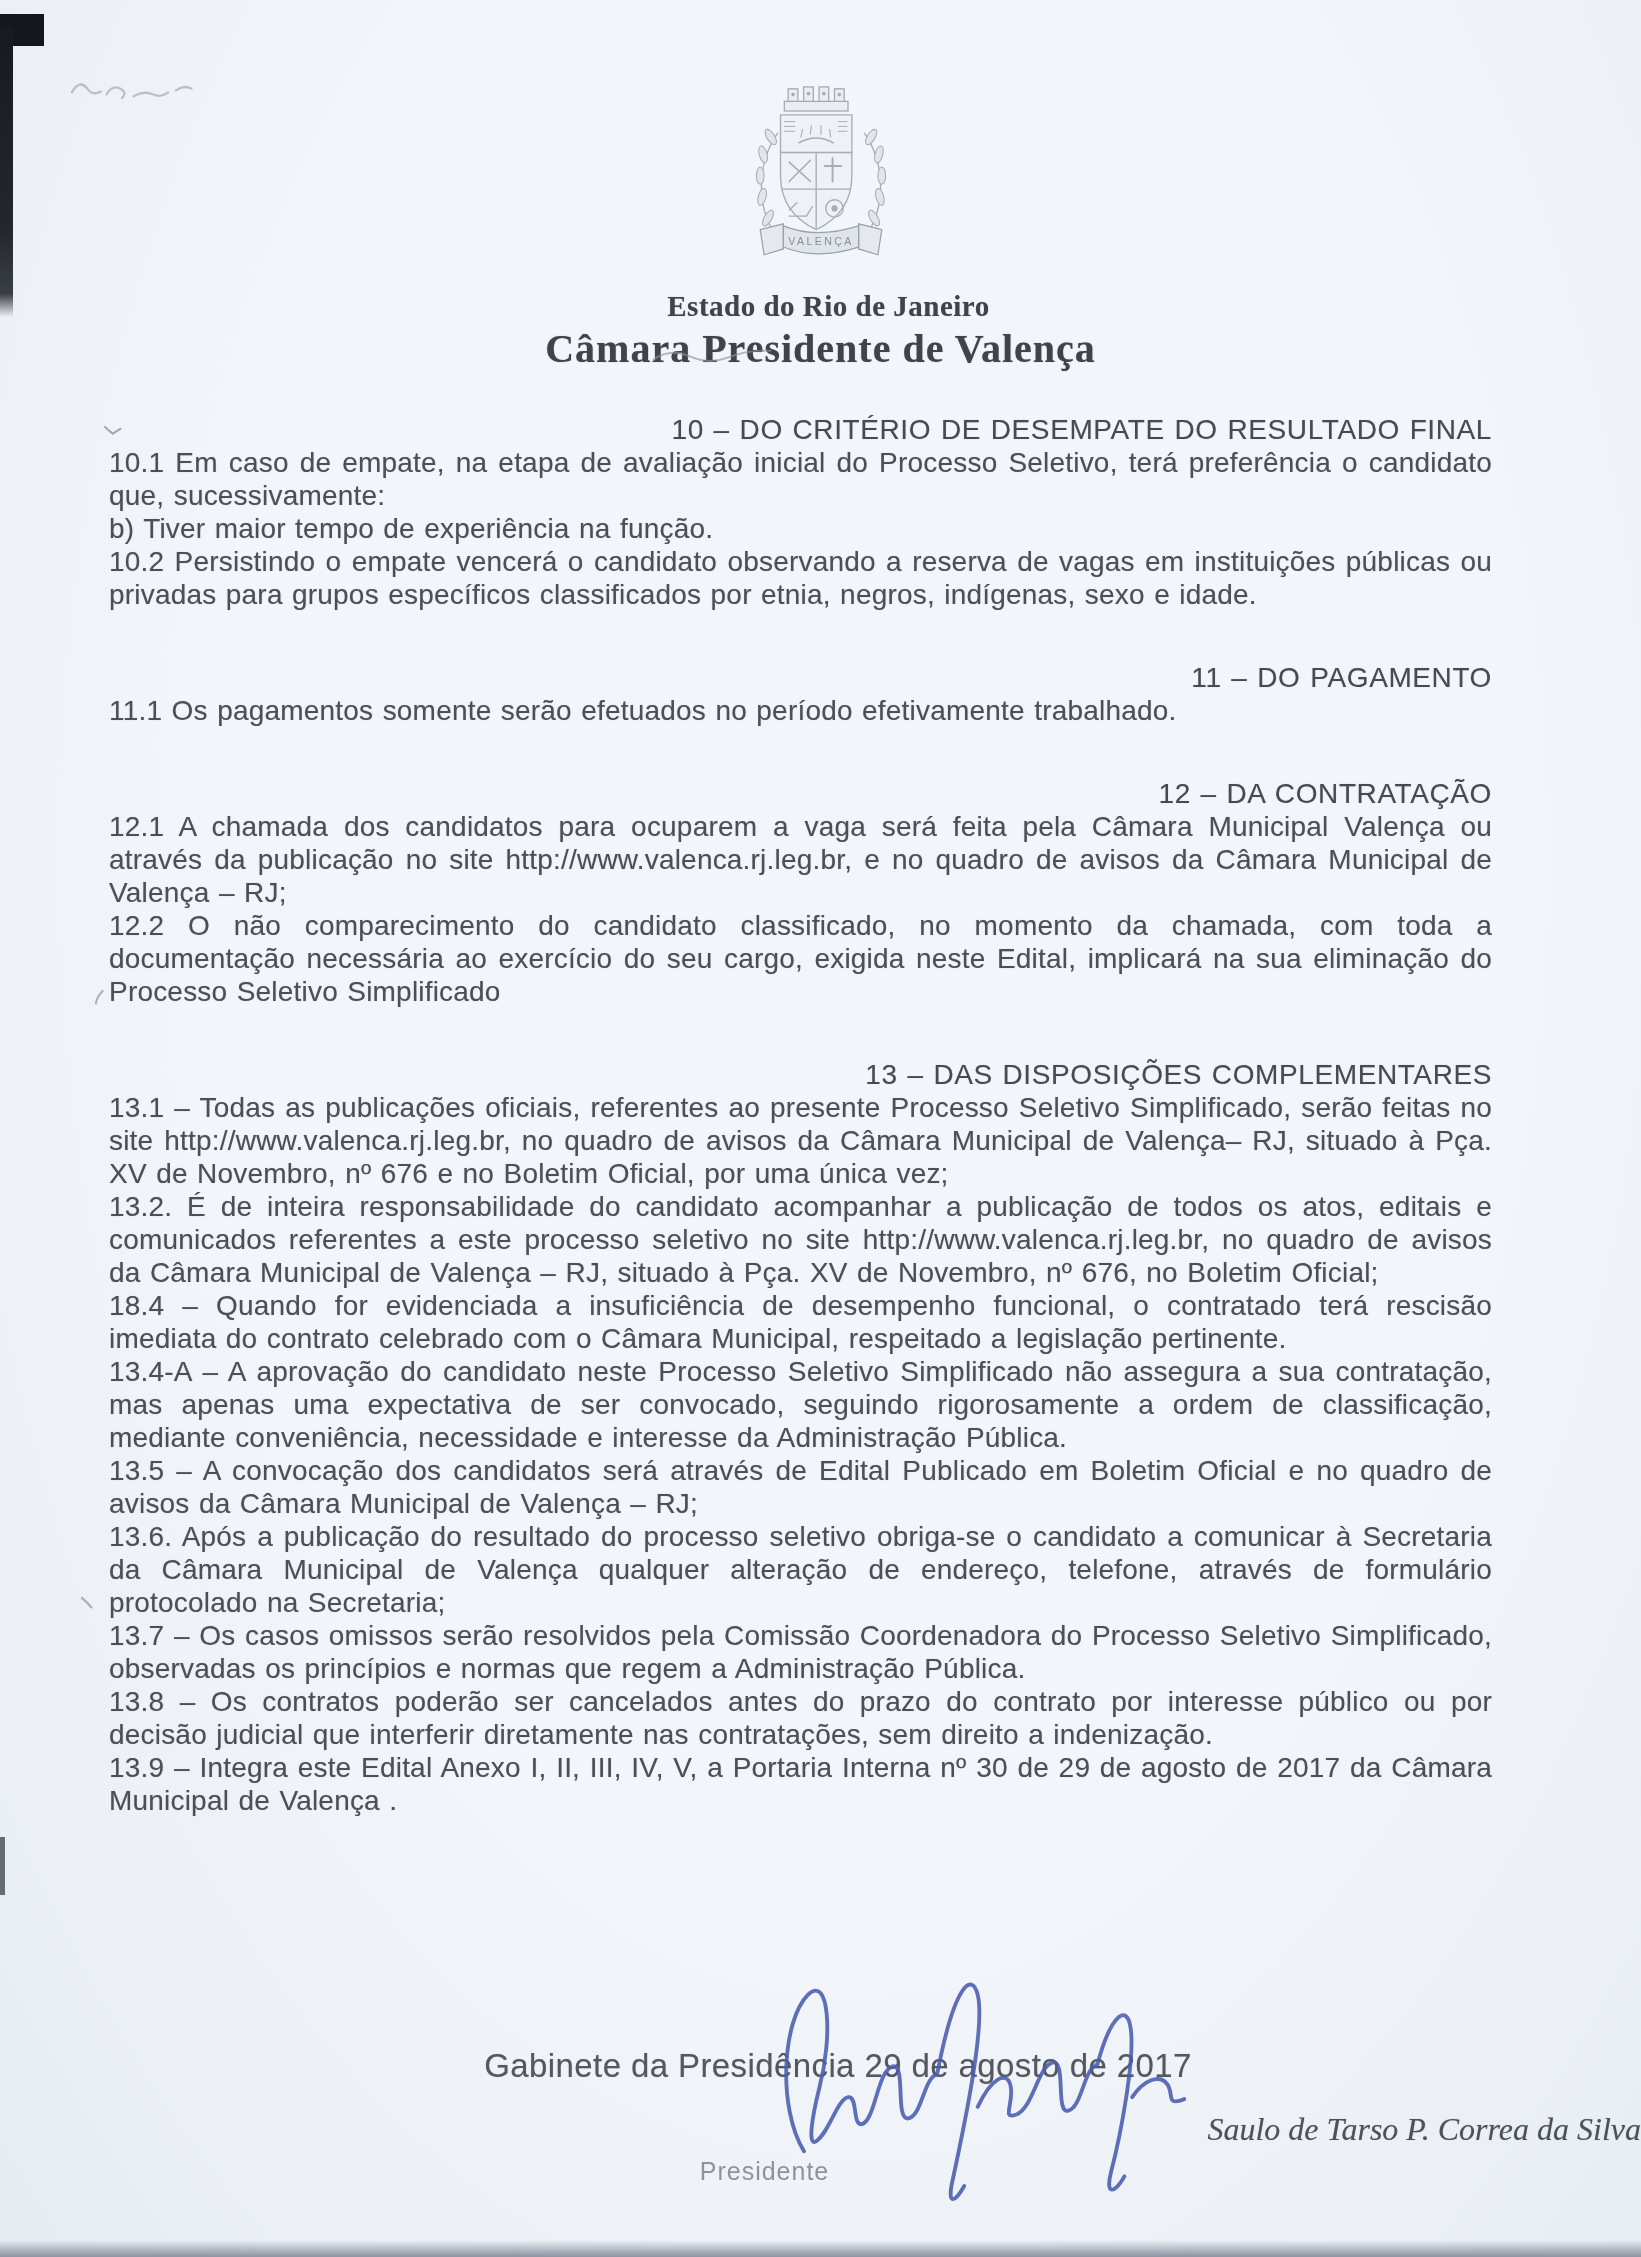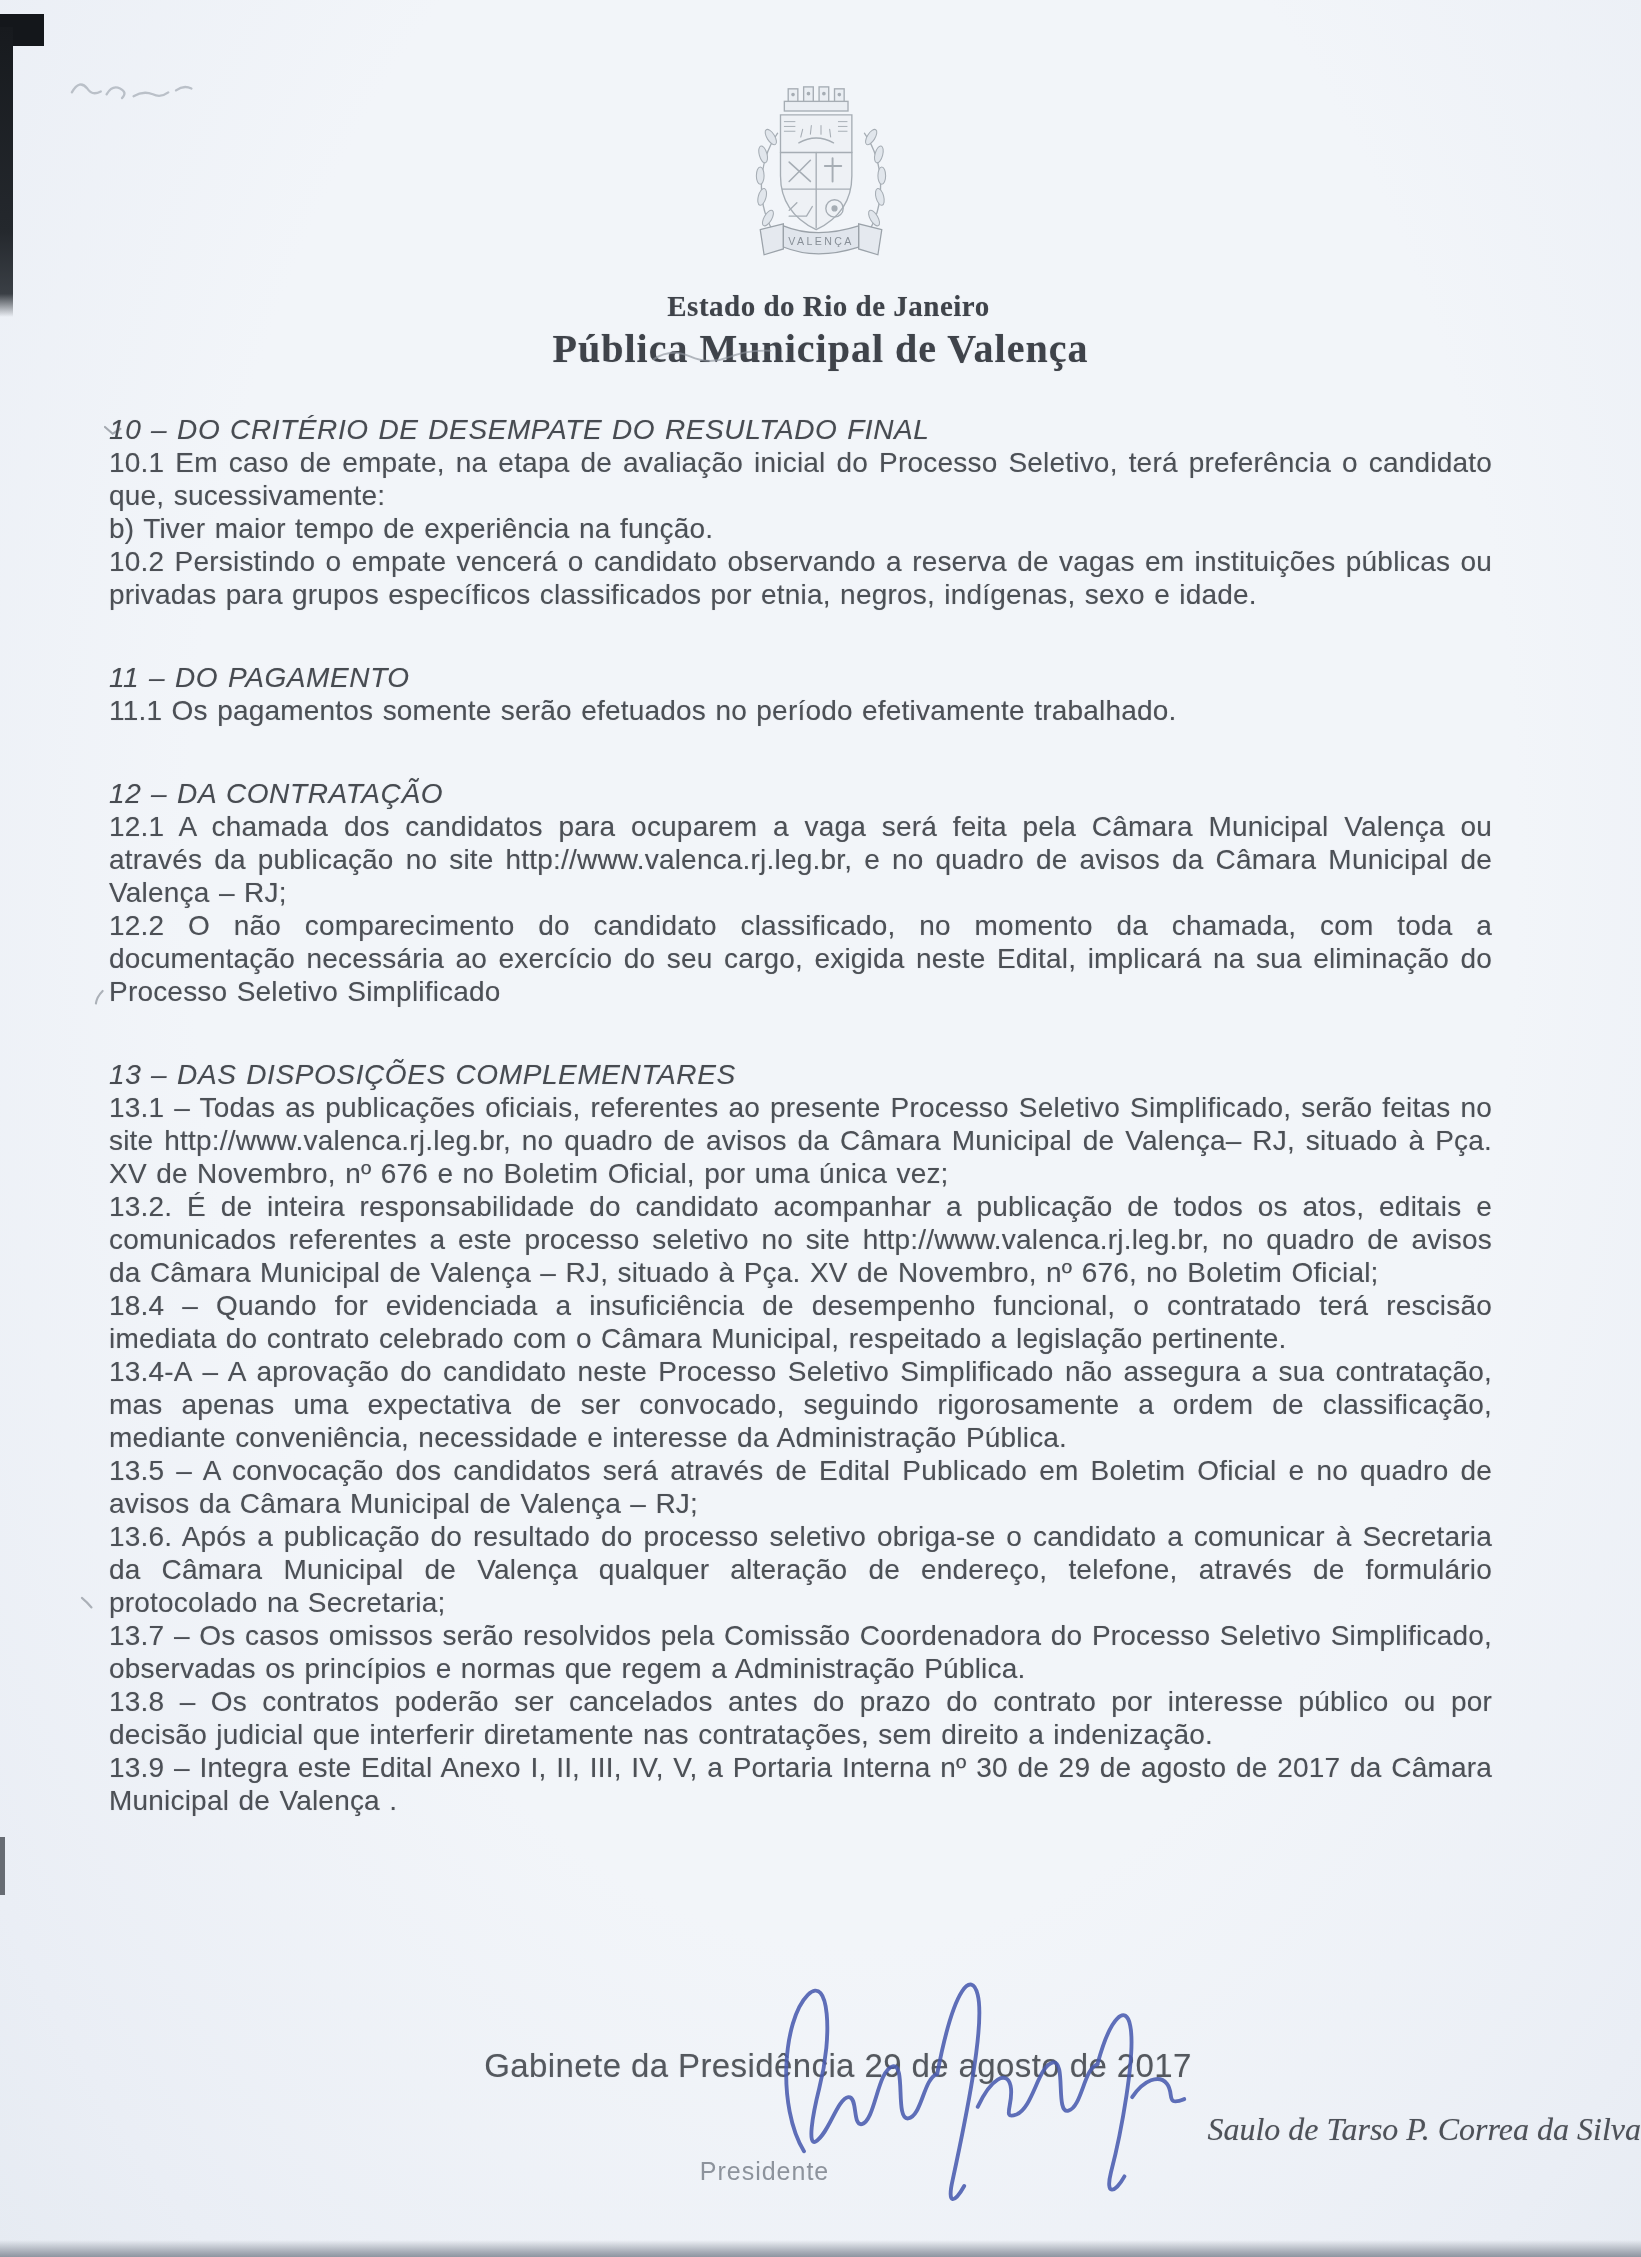--- a/index.html
+++ b/index.html
@@ -33,21 +33,21 @@
 
   
   .doc-body {
     position:absolute; left:109px; top:413px; width:1383px;
     font-size:28px; line-height:33px; color:#4c5056;
     letter-spacing:0.2px; word-spacing:1.4px;
     text-shadow:0 0 1px rgba(76,80,86,.35);
   }
   .doc-body p { margin:0; }
   .block-para  { text-align:justify; }
-  .block-title { text-align:left; letter-spacing:0.6px; color:#474b51;font-style:italic; }
+  .block-title { text-align:right; letter-spacing:0.6px; color:#474b51; }
   .block-title:not(:first-child) { margin-top:50px !important; }
 
   
   .date-line { position:absolute; top:2047px; left:0; width:100%; text-align:center;
                font-size:33px; color:#54585e; letter-spacing:0.4px; padding-left:35px; box-sizing:border-box;
                text-shadow:0 0 1px rgba(84,88,94,.35); }
   .sig-name  { position:absolute; top:2111px; left:0; width:100%; text-align:right;
                font-family:"Liberation Serif", serif; font-style:italic; font-size:32px; color:#4d5158;
                text-shadow:0 0 1px rgba(77,81,88,.4); }
   .sig-role  { position:absolute; top:2157px; left:0; width:100%; text-align:center;
@@ -128,21 +128,21 @@
     <g stroke="#8c949c" stroke-width="1.3">
       <path d="M22 152 L46 146 L46 172 L26 178 Z" fill="#e3e8ee"></path>
       <path d="M148 152 L124 146 L124 172 L144 178 Z" fill="#e3e8ee"></path>
       <path d="M46 148 Q80 162 124 148 L124 170 Q80 184 46 170 Z" fill="#dde3ea"></path>
     </g>
     <text x="85" y="168" text-anchor="middle" font-size="11" letter-spacing="2.5" fill="#757d86" font-family="Liberation Sans, sans-serif">VALENÇA</text>
   </svg>
 
   <div class="header-text">
     <div class="state-line">Estado do Rio de Janeiro</div>
-    <div class="muni-line">Pública Municipal de Valença</div>
+    <div class="muni-line">Câmara Presidente de Valença</div>
   </div>
   <svg class="title-squiggle" width="126" height="23" viewBox="0 0 130 24">
     <path d="M4 16 q18 -12 38 -3 t40 1 t44 -7" fill="none" stroke="#8d949c" stroke-width="2" opacity=".65" stroke-linecap="round"></path>
   </svg>
 
   <div class="doc-body">
       <p class="block-title">10 – DO CRITÉRIO DE DESEMPATE DO RESULTADO FINAL</p>
       <p class="block-para">10.1 Em caso de empate, na etapa de avaliação inicial do Processo Seletivo, terá preferência o candidato que, sucessivamente:</p>
       <p class="block-para">b) Tiver maior tempo de experiência na função.</p>
       <p class="block-para">10.2 Persistindo o empate vencerá o candidato observando a reserva de vagas em instituições públicas ou privadas para grupos específicos classificados por etnia, negros, indígenas, sexo e idade.</p>

